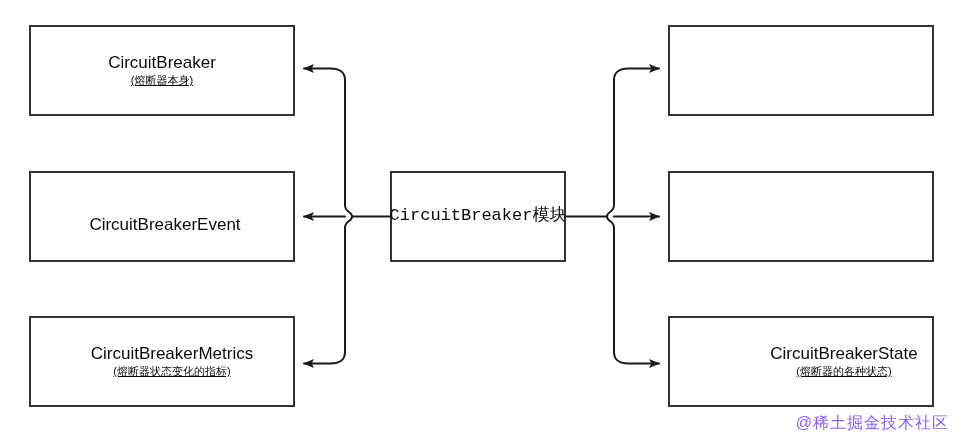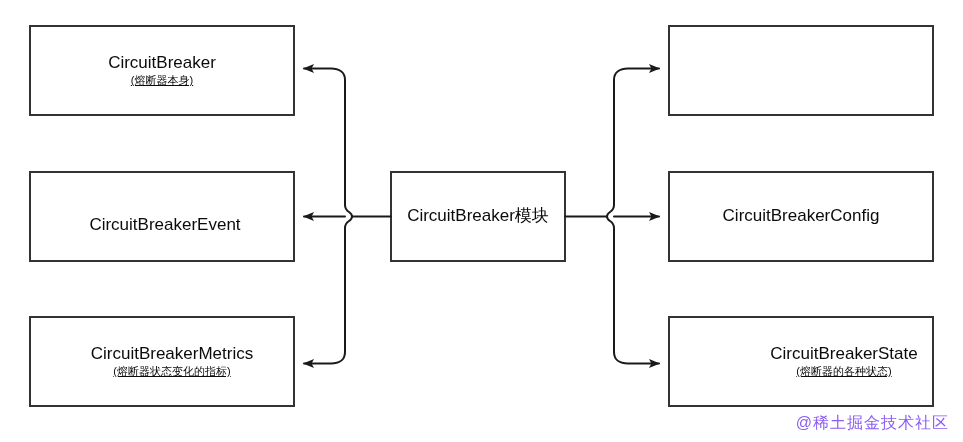--- a/index.html
+++ b/index.html
@@ -53,20 +53,21 @@
     white-space: nowrap;
   }
   .node-sub {
     font-size: 11px;
     white-space: nowrap;
     text-decoration: underline;
   }
   .node-single {
     font-size: 17px;
     white-space: nowrap;
+    font-family: Liberation Mono, monospace;
   }
   .watermark {
     position: absolute;
     right: 14px;
     bottom: 8px;
     font-size: 16px;
     color: #8b5cf6;
     letter-spacing: 1px;
     user-select: none;
   }
@@ -127,21 +128,20 @@
     <div class="node-title">CircuitBreakerMetrics</div>
     <div class="node-sub">(熔断器状态变化的指标)</div>
   </div>
 
   <div class="node-label" style="left:391px; top:172px; width:174px; height:89px;">
     <div class="node-single">CircuitBreaker模块</div>
   </div>
 
 
   <div class="node-label" style="left:669px; top:172px; width:264px; height:89px;">
-    <div class="node-title">CircuitBreakerConfig</div>
   </div>
 
   <div class="node-label" style="left:694px; top:317px; width:300px; height:89px;">
     <div class="node-title">CircuitBreakerState</div>
     <div class="node-sub">(熔断器的各种状态)</div>
   </div>
 
   <div class="watermark">@稀土掘金技术社区</div>
 
 </div>

